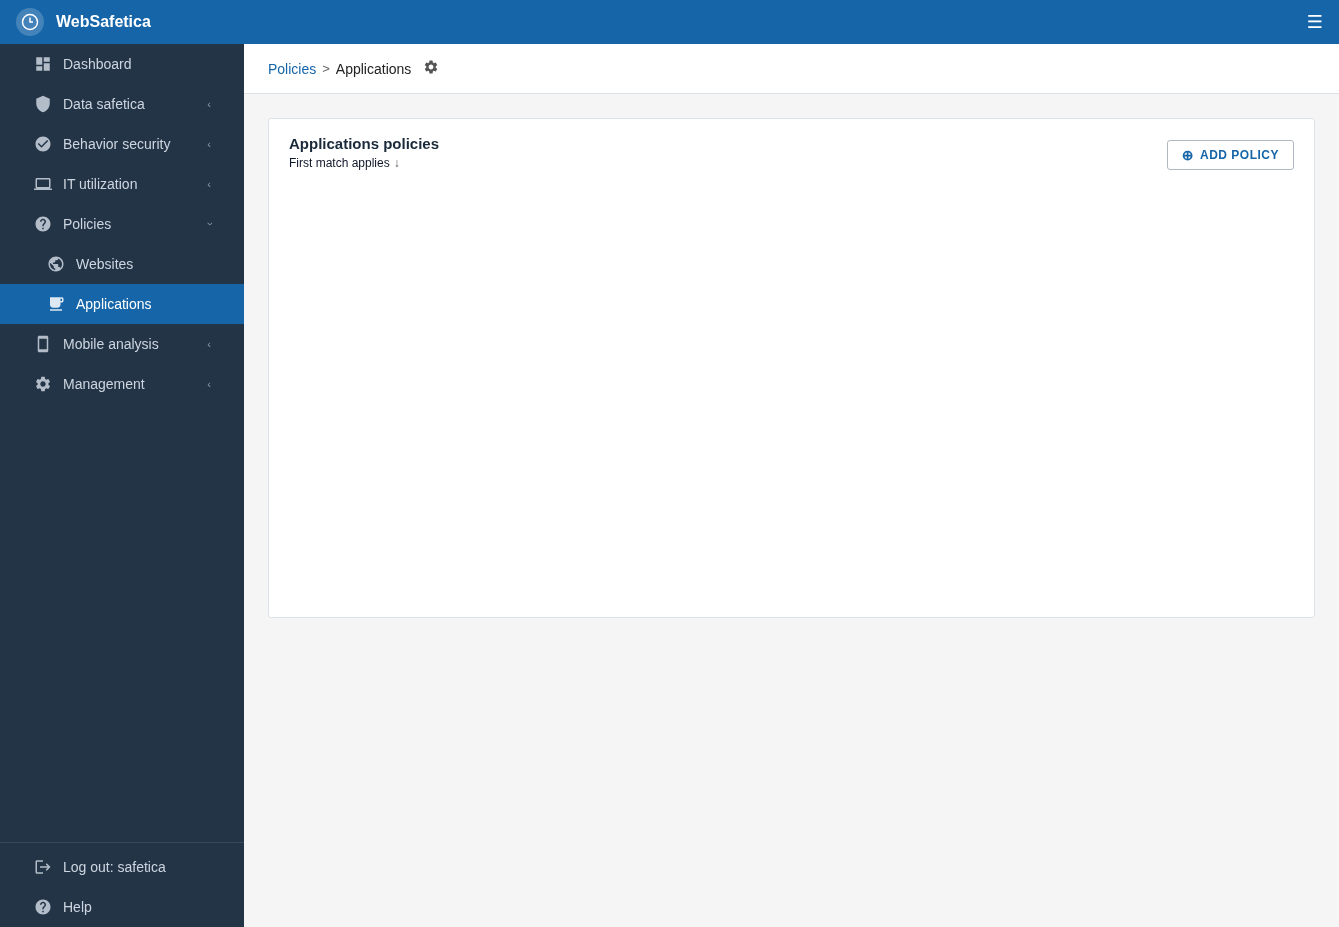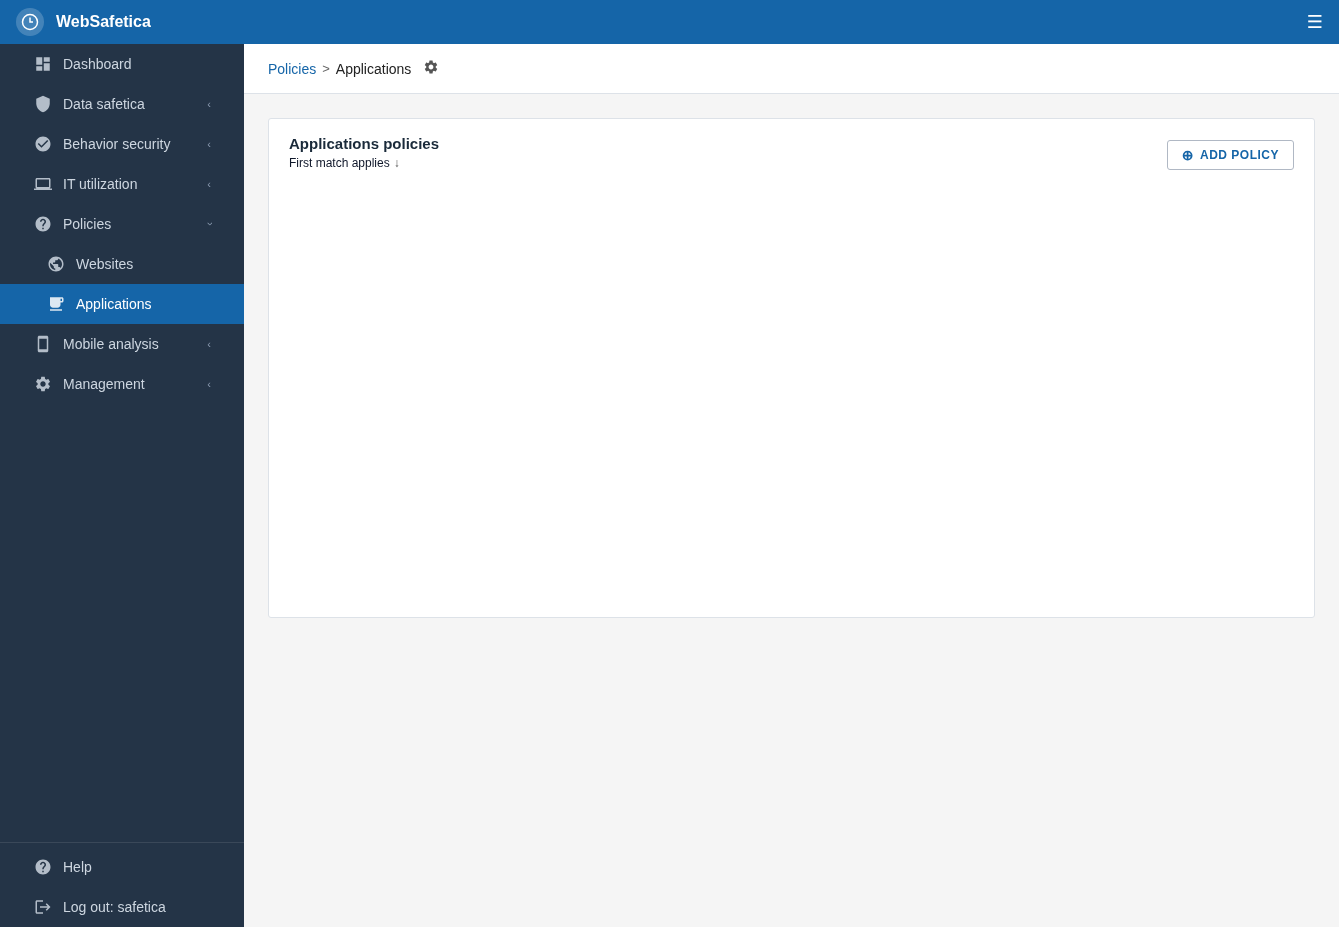--- a/index.html
+++ b/index.html
@@ -293,32 +293,32 @@
           </svg>
       </span>
       <span class="item-label">Management</span>
       <span class="chevron">‹</span>
     </div>
 
     <div class="sidebar-bottom">
       <div class="sidebar-item">
         <span class="item-icon">
           <svg class="icon-svg" viewBox="0 0 24 24" fill="white">
+              <path d="M17 7l-1.41 1.41L18.17 11H8v2h10.17l-2.58 2.58L17 17l5-5zM4 5h8V3H4c-1.1 0-2 .9-2 2v14c0 1.1.9 2 2 2h8v-2H4V5z"></path>
+            </svg>
+        </span>
+        <span class="item-label">Log out: safetica</span>
+      </div>
+      <div class="sidebar-item">
+        <span class="item-icon">
+          <svg class="icon-svg" viewBox="0 0 24 24" fill="white">
               <path d="M12 2C6.48 2 2 6.48 2 12s4.48 10 10 10 10-4.48 10-10S17.52 2 12 2zm1 17h-2v-2h2v2zm2.07-7.75l-.9.92C13.45 12.9 13 13.5 13 15h-2v-.5c0-1.1.45-2.1 1.17-2.83l1.24-1.26c.37-.36.59-.86.59-1.41 0-1.1-.9-2-2-2s-2 .9-2 2H8c0-2.21 1.79-4 4-4s4 1.79 4 4c0 .88-.36 1.68-.93 2.25z"></path>
             </svg>
         </span>
         <span class="item-label">Help</span>
-      </div>
-      <div class="sidebar-item">
-        <span class="item-icon">
-          <svg class="icon-svg" viewBox="0 0 24 24" fill="white">
-              <path d="M17 7l-1.41 1.41L18.17 11H8v2h10.17l-2.58 2.58L17 17l5-5zM4 5h8V3H4c-1.1 0-2 .9-2 2v14c0 1.1.9 2 2 2h8v-2H4V5z"></path>
-            </svg>
-        </span>
-        <span class="item-label">Log out: safetica</span>
       </div>
     </div>
   </nav>
 
   <div class="main-content">
 
     <div class="breadcrumb-bar">
       <a class="breadcrumb-link">Policies</a>
       <span class="breadcrumb-separator">&gt;</span>
       <span class="breadcrumb-current">Applications</span>

